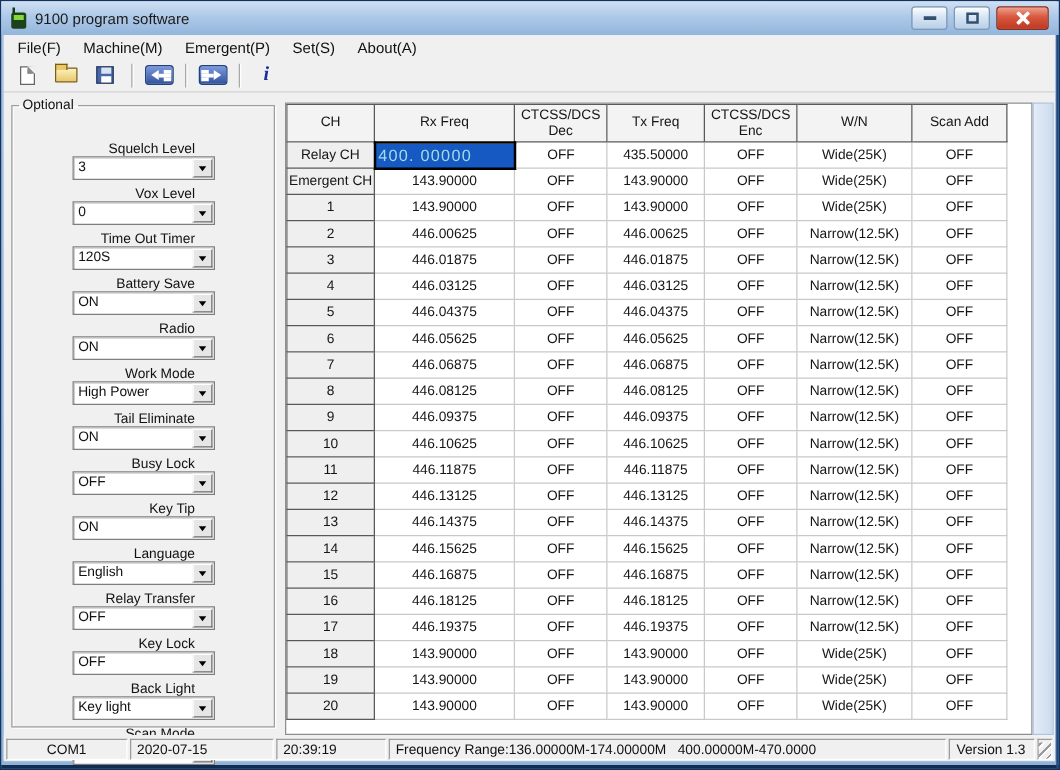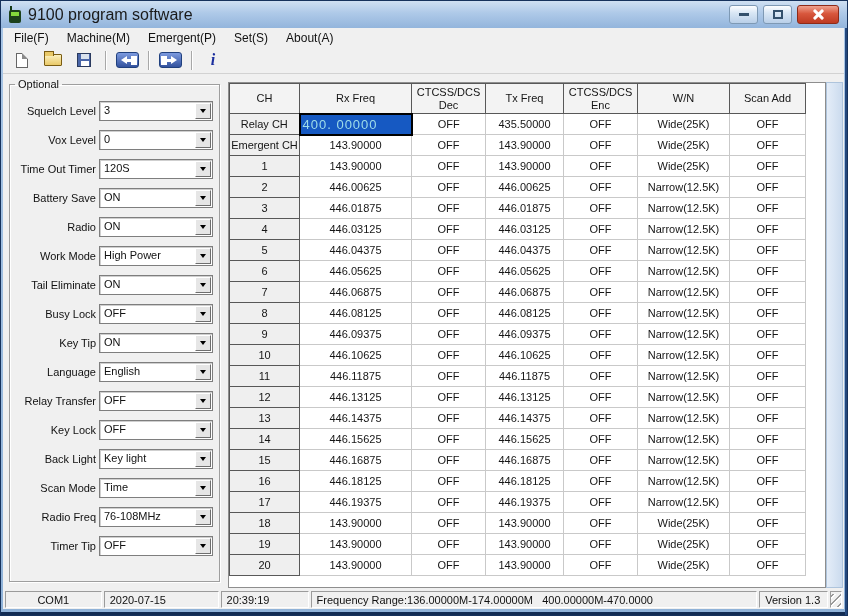--- a/index.html
+++ b/index.html
@@ -13,21 +13,21 @@
   #frame { position:absolute; inset:0; border:1px solid #16325C;
     box-shadow: inset -2px 0 0 #23477C, inset 0 -3px 0 #112B52; }
   
   .titlebar { position:absolute; left:1px; top:1px; width:846px; height:27px;
     background:linear-gradient(180deg,#CFE0F2 0%,#AEC9E8 45%,#93B5DC 100%);
     display:flex; align-items:center; }
   .app-icon { width:13px; height:17px; position:relative; margin:0 6px 0 8px; }
   .app-icon .ant { position:absolute; left:1px; top:0; width:2px; height:5px; background:#143814; }
   .app-icon .body { position:absolute; left:0; bottom:0; width:12px; height:13px; background:#1C421C; border-radius:2px; }
   .app-icon .scr { position:absolute; left:2px; bottom:7px; width:8px; height:4px; background:#84DA3C; }
-  .title-text { font-size:16px; color:#1A1A1A; }
+  .title-text { font-size:12px; color:#1A1A1A; }
   .winbtns { position:absolute; right:8px; top:4px; display:flex; gap:5px; }
   .wbtn { height:19px; border-radius:3px; display:flex; align-items:center; justify-content:center; position:relative; }
   .wbtn.minmax { width:29px; background:linear-gradient(180deg,#FDFEFF,#D9E7F5 40%,#B9CFE8); border:1px solid #7E99B4; }
   .wbtn.closeb { width:42px; background:linear-gradient(180deg,#EFA28E,#D8573D 45%,#BE3A22); border:1px solid #8E2A18; }
   .g-min { width:10px; height:3px; background:#33506C; }
   .g-max { width:10px; height:9px; border:2px solid #33506C; }
   .g-x { width:11px; height:11px; position:relative; }
   .g-x::before,.g-x::after { content:''; position:absolute; left:-1px; top:4px; width:13px; height:3px; background:#FFF; border-radius:1px; }
   .g-x::before { transform:rotate(45deg); } .g-x::after { transform:rotate(-45deg); }
   
@@ -57,21 +57,21 @@
     box-shadow:4px -3px 0 0 #FFF, 4px 0 0 0 #FFF, 4px 3px 0 0 #FFF; }
   .icon-write-to-radio::before { content:''; position:absolute; right:4px; top:3px; width:0; height:0;
     border-top:4px solid transparent; border-bottom:4px solid transparent; border-left:6px solid #FFF; }
   .icon-write-to-radio::after { content:''; position:absolute; right:10px; top:6px; width:6px; height:3px; background:#FFF;
     box-shadow:-4px -3px 0 0 #FFF, -4px 0 0 0 #FFF, -4px 3px 0 0 #FFF; }
   .icon-about-info { font:italic bold 16px "Liberation Serif", serif; color:#1C2F9E; line-height:1; }
   
   fieldset.optional { position:absolute; left:6px; top:50px; width:211px; height:504px;
     border:1px solid #9E9E9E; box-shadow:inset 1px 1px 0 #FFF, 1px 1px 0 #FFF; padding-top:7px; }
   fieldset.optional legend { font-size:11px; margin-left:5px; padding:0 3px; color:#111; }
-  .orow { display:flex; align-items:center; height:20px; margin:4px 0 9px 0; }
+  .orow { display:flex; align-items:center; height:20px; margin:16px 0 9px 0;flex-direction:column; }
   .olabel { width:86px; text-align:right; margin-right:3px; font-size:11px; color:#111; white-space:nowrap; }
   .combo { position:relative; width:114px; height:20px; background:#FFF;
     border:1px solid #7E7E7E; box-shadow:inset 1px 1px 0 #CFCFCF; }
   .cval { display:block; font-size:11px; line-height:17px; padding-left:4px; margin-right:17px;
     overflow:hidden; white-space:nowrap; color:#111; }
   .dbtn { position:absolute; top:1px; right:1px; bottom:1px; width:16px; background:#E6E6E6;
     border:1px solid; border-color:#FFF #6E6E6E #6E6E6E #FFF; display:flex; align-items:center; justify-content:center; }
   .darr { width:0; height:0; border-left:3px solid transparent; border-right:3px solid transparent; border-top:4px solid #000; }
   
   .tablepanel { position:absolute; left:225px; top:54px; width:598px; height:506px;

